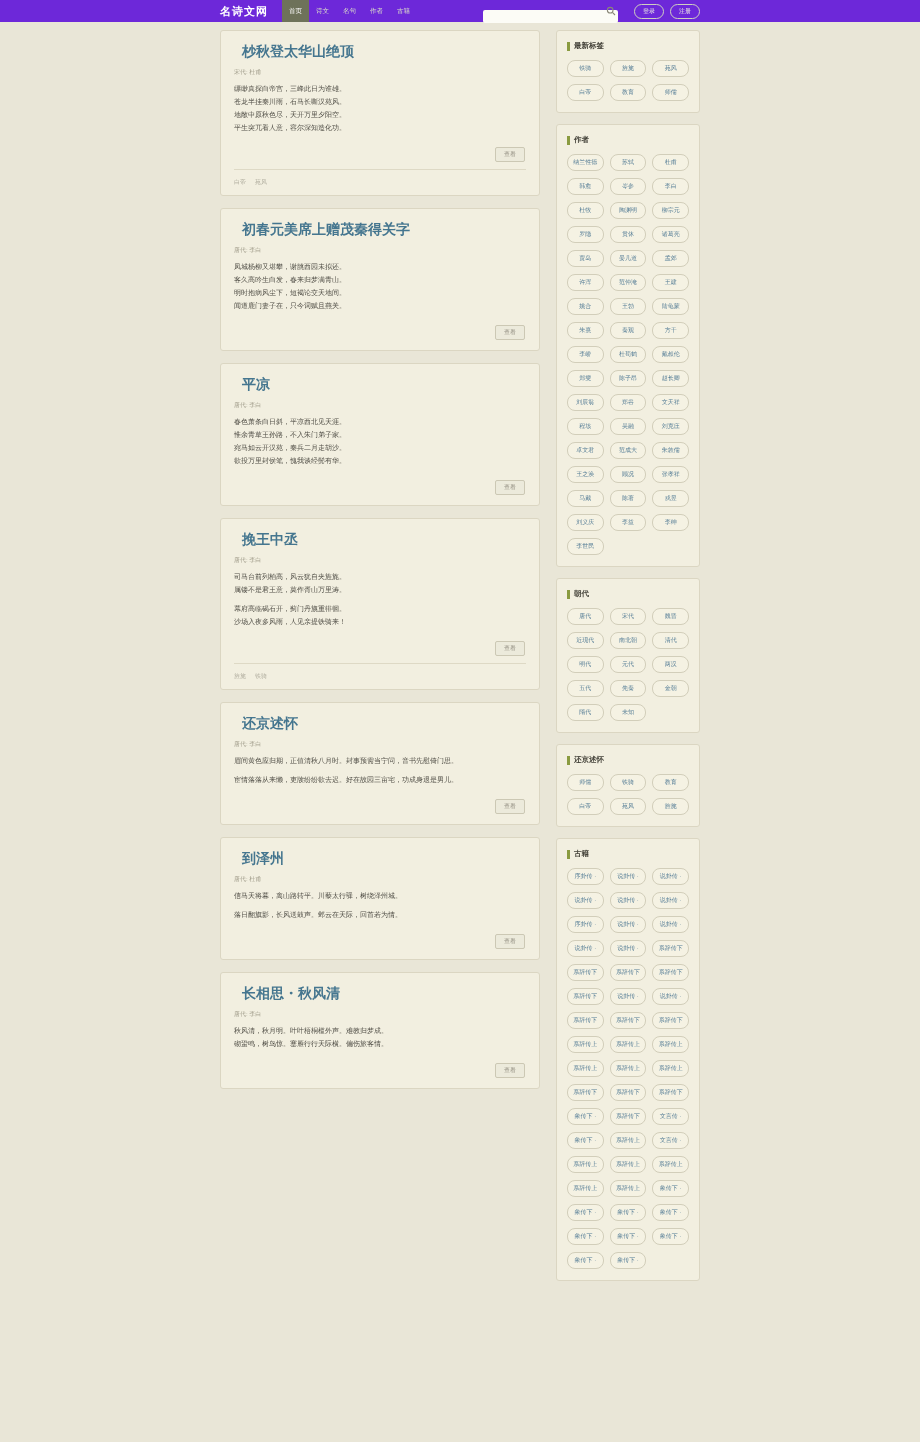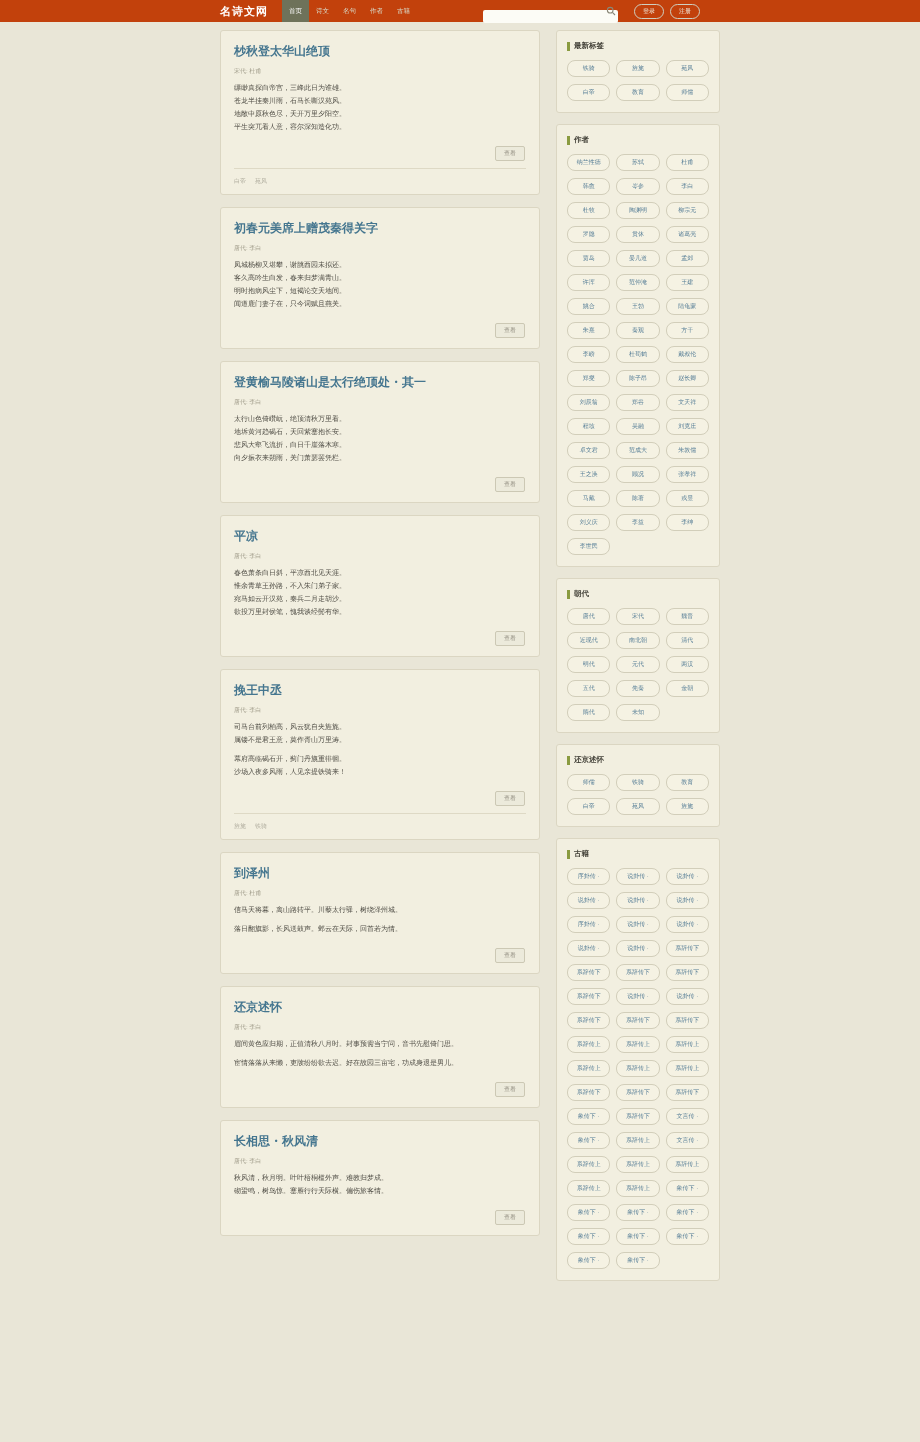--- a/index.html
+++ b/index.html
@@ -5,38 +5,38 @@
   * { margin:0; padding:0; box-sizing:border-box; }
   html,body { width:920px; }
   body {
     min-height:1442px;
     display:flex; flex-direction:column;
     background:#e9e6d7;
     font-family:"Liberation Sans", sans-serif;
     color:#54524a;
   }
   
-  .topbar { height:22px; background:#c2410c; flex:none; }
+  .topbar { height:22px; background:#6d28d9; flex:none; }
   .topbar-inner { width:480px; margin:0 auto; height:100%; display:flex; align-items:center; }
   .logo { font-family:"DejaVu Serif", serif; font-weight:bold; font-size:11px; color:#ffffff; letter-spacing:1px; margin-right:14px; white-space:nowrap; }
   .nav { display:flex; height:100%; align-items:stretch; }
   .nav-item { display:flex; align-items:center; padding:0 7px; font-size:6.5px; color:#d9dbc9; cursor:pointer; white-space:nowrap; }
   .nav-item.active { background:#6e725a; color:#ffffff; }
   .spacer { flex:1; }
   .search-wrap { position:relative; width:135px; height:13px; margin-right:10px; }
   .search-input { width:100%; height:100%; border:none; background:#fcfcf6; border-radius:2px; font-size:6.5px; padding:0 14px 0 5px; color:#555; outline:none; }
   .search-icon { position:absolute; right:2px; top:1.5px; width:10px; height:10px; cursor:pointer; }
   .auth-btn { font-size:6px; color:#f2f2e6; background:transparent; border:1px solid #cfcfc0; border-radius:8px; padding:2px 8px; margin-left:6px; cursor:pointer; white-space:nowrap; }
   
   .main { flex:1; width:480px; margin:0 auto; padding-top:8px; display:flex; gap:16px; align-items:flex-start; }
   .col-left { width:320px; flex:none; }
-  .col-right { width:164px; flex:none; }
+  .col-right { width:144px; flex:none; }
   
   .card { background:#f2efe0; border:1px solid #dbd6c2; border-radius:3px; padding:9px 13px 8px; margin-bottom:12px; }
-  .p-title { font-family:"DejaVu Serif", serif; font-size:12px; font-weight:bold; color:#45768f; margin:3px 0 0; cursor:pointer; }
+  .p-title { font-family:"DejaVu Serif", serif; font-size:14px; font-weight:bold; color:#45768f; margin:3px 8px 0; cursor:pointer; }
   .p-meta { font-size:6px; color:#a29e8c; margin:7px 0 5px; }
   .p-line { font-size:7px; line-height:13px; color:#504e46; }
   .p-gap { height:6px; }
   .p-actions { text-align:right; margin:8px 1px 2px; }
   .view-btn { font-size:6px; color:#9b978a; background:#eceadb; border:1px solid #ccc8b4; border-radius:2px; padding:2px 8px; cursor:pointer; }
   .p-tags { border-top:1px solid #ded9c5; margin-top:7px; padding-top:8px; display:flex; gap:9px; }
   .tag { font-size:6px; color:#b2afa0; cursor:pointer; }
   
   .side-box { background:#f2efe0; border:1px solid #dbd6c2; border-radius:3px; padding:8px 10px 11px; margin-bottom:11px; }
   .side-title { display:flex; align-items:center; gap:4px; font-size:7.5px; font-weight:bold; color:#45433a; margin:2px 0 9px; }
@@ -99,34 +99,20 @@
           <div class="p-line">客久高吟生白发，春来归梦满青山。</div>
           <div class="p-line">明时抱病风尘下，短褐论交天地间。</div>
           <div class="p-line">闻道鹿门妻子在，只今词赋且燕关。</div>
         </div>
     <div class="p-actions">
       <button class="view-btn">查看</button>
     </div>
 
   </article>
       <article class="card">
-    <h3 class="p-title">登黄榆马陵诸山是太行绝顶处・其一</h3>
-    <div class="p-meta"><span class="p-dyn">唐代</span>: <span class="p-author">李白</span></div>
-    <div class="p-body">
-          <div class="p-line">太行山色倚巑岏，绝顶清秋万里看。</div>
-          <div class="p-line">地坼黄河趋碣石，天回紫塞抱长安。</div>
-          <div class="p-line">悲风大壑飞流折，白日千崖落木寒。</div>
-          <div class="p-line">向夕振衣来朔雨，关门萧瑟罢凭栏。</div>
-        </div>
-    <div class="p-actions">
-      <button class="view-btn">查看</button>
-    </div>
-
-  </article>
-      <article class="card">
     <h3 class="p-title">平凉</h3>
     <div class="p-meta"><span class="p-dyn">唐代</span>: <span class="p-author">李白</span></div>
     <div class="p-body">
           <div class="p-line">春色萧条白日斜，平凉西北见天涯。</div>
           <div class="p-line">惟余青草王孙路，不入朱门弟子家。</div>
           <div class="p-line">宛马如云开汉苑，秦兵二月走胡沙。</div>
           <div class="p-line">欲投万里封侯笔，愧我谈经鬓有华。</div>
         </div>
     <div class="p-actions">
       <button class="view-btn">查看</button>
@@ -145,39 +131,39 @@
         </div>
     <div class="p-actions">
       <button class="view-btn">查看</button>
     </div>
     <div class="p-tags">
           <span class="tag">旌旄</span>
           <span class="tag">铁骑</span>
         </div>
   </article>
       <article class="card">
+    <h3 class="p-title">还京述怀</h3>
+    <div class="p-meta"><span class="p-dyn">唐代</span>: <span class="p-author">李白</span></div>
+    <div class="p-body">
+          <div class="p-line">眉间黄色应归期，正值清秋八月时。封事预需当宁问，音书先慰倚门思。</div>
+          <div class="p-gap"></div>
+          <div class="p-line">宦情落落从来懒，吏牍纷纷欲去迟。好在故园三亩宅，功成身退是男儿。</div>
+        </div>
+    <div class="p-actions">
+      <button class="view-btn">查看</button>
+    </div>
+
+  </article>
+      <article class="card">
     <h3 class="p-title">到泽州</h3>
     <div class="p-meta"><span class="p-dyn">唐代</span>: <span class="p-author">杜甫</span></div>
     <div class="p-body">
           <div class="p-line">信马天将暮，离山路转平。川藜太行驿，树绕泽州城。</div>
           <div class="p-gap"></div>
           <div class="p-line">落日翻旗影，长风送鼓声。邺云在天际，回首若为情。</div>
-        </div>
-    <div class="p-actions">
-      <button class="view-btn">查看</button>
-    </div>
-
-  </article>
-      <article class="card">
-    <h3 class="p-title">还京述怀</h3>
-    <div class="p-meta"><span class="p-dyn">唐代</span>: <span class="p-author">李白</span></div>
-    <div class="p-body">
-          <div class="p-line">眉间黄色应归期，正值清秋八月时。封事预需当宁问，音书先慰倚门思。</div>
-          <div class="p-gap"></div>
-          <div class="p-line">宦情落落从来懒，吏牍纷纷欲去迟。好在故园三亩宅，功成身退是男儿。</div>
         </div>
     <div class="p-actions">
       <button class="view-btn">查看</button>
     </div>
 
   </article>
       <article class="card">
     <h3 class="p-title">长相思・秋风清</h3>
     <div class="p-meta"><span class="p-dyn">唐代</span>: <span class="p-author">李白</span></div>
     <div class="p-body">

